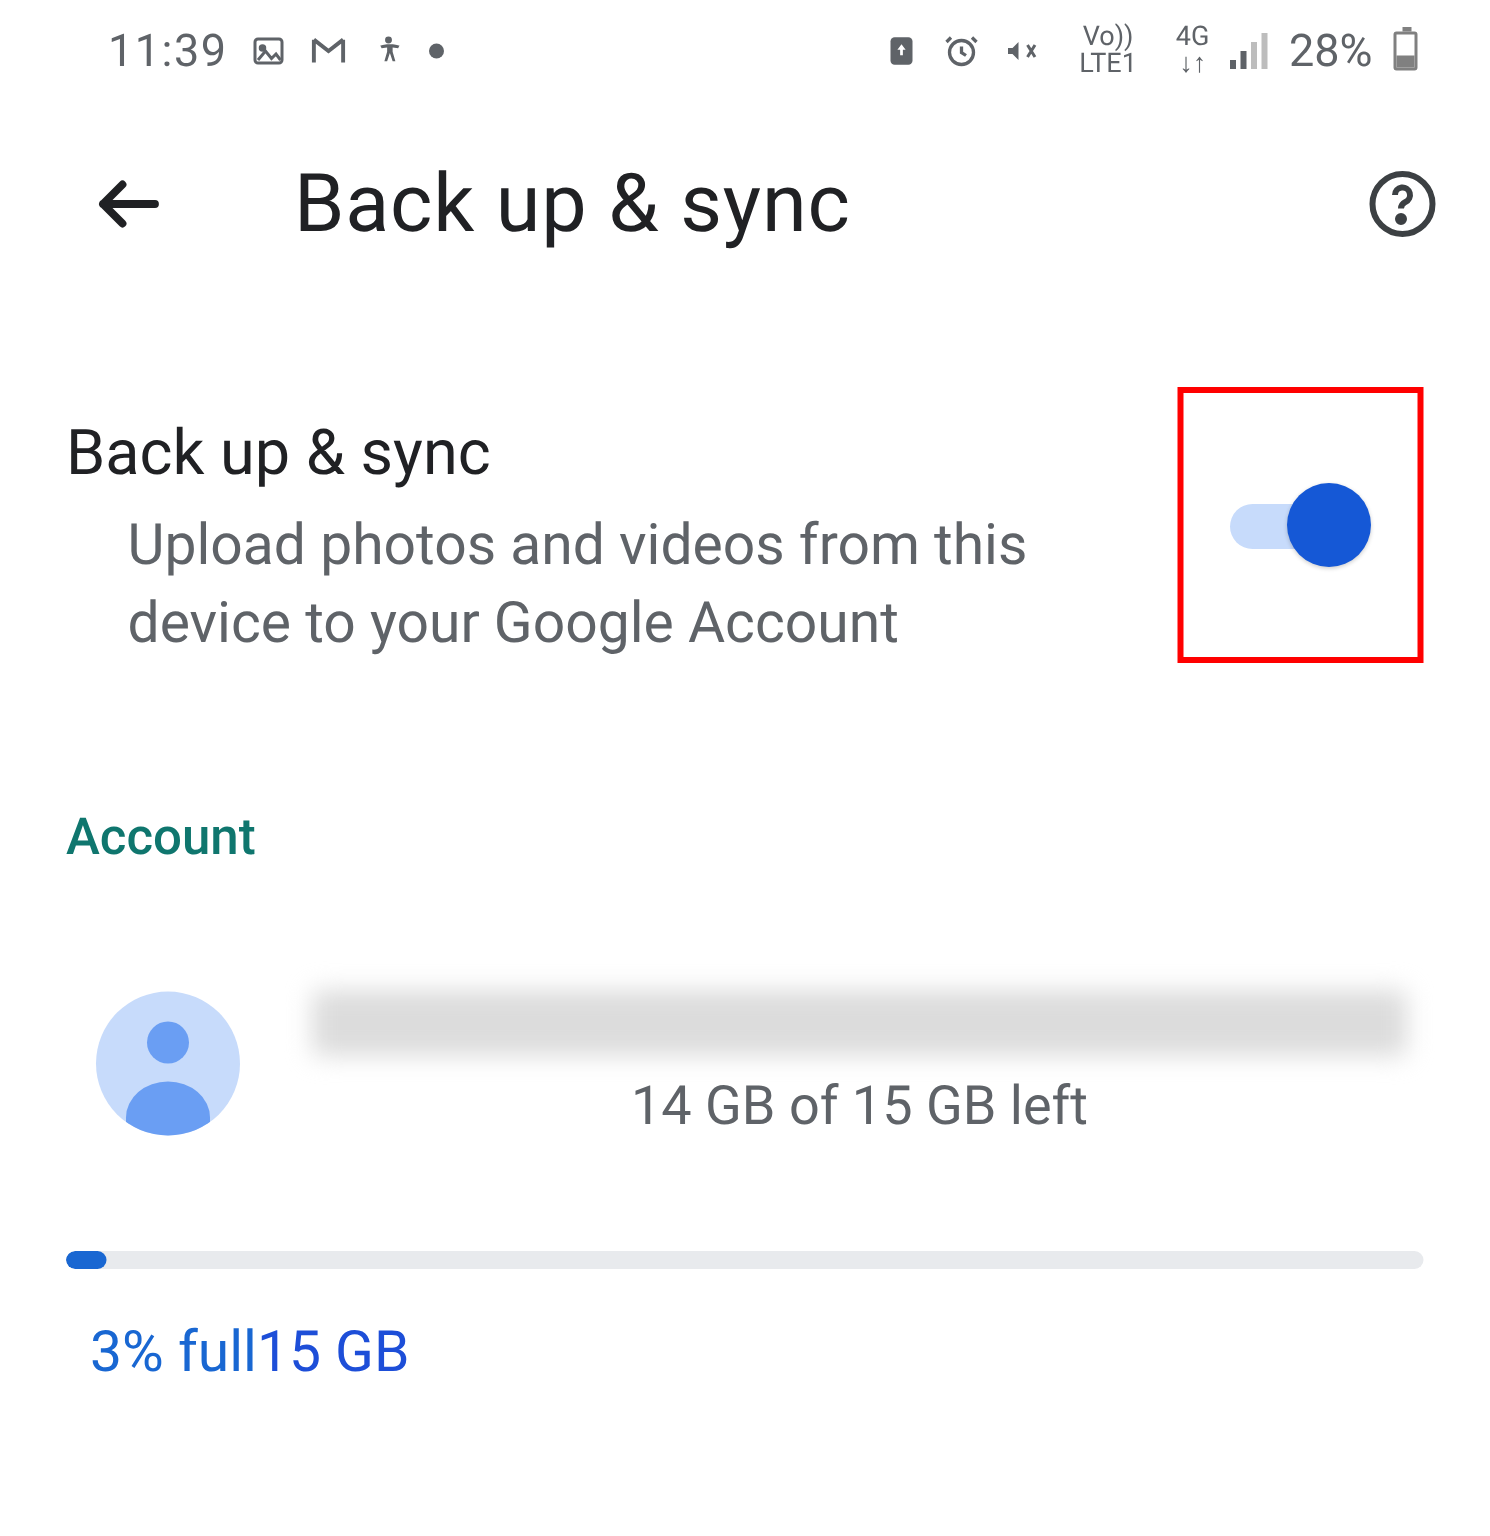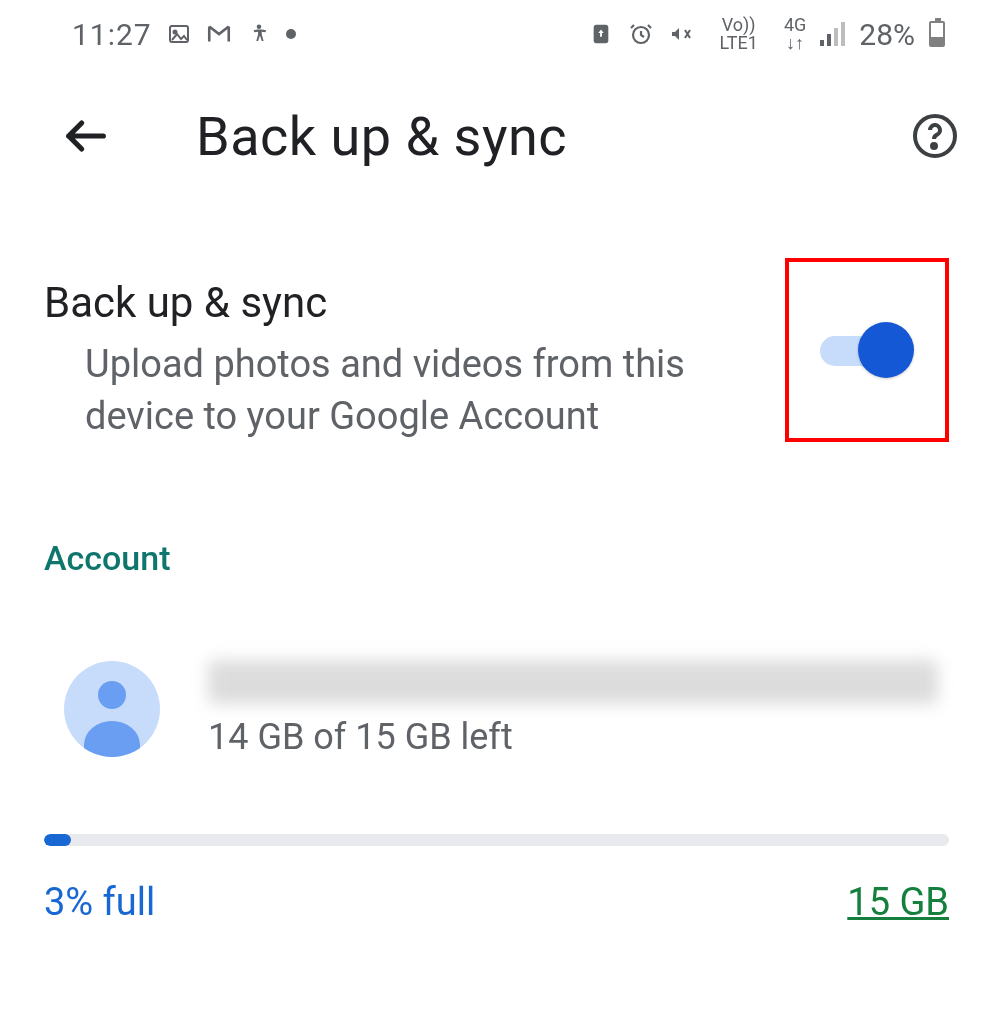--- a/index.html
+++ b/index.html
@@ -119,20 +119,21 @@
     color: #0f766e;
   }
 
   .account-row {
     display:flex;
     align-items:center;
     gap: 48px;
     margin-top: 82px;
     margin-left: 20px;
     cursor:pointer;
+    text-align:center;
   }
   .avatar {
     width: 96px; height:96px; border-radius:50%;
     background:#c7dbfb;
     position:relative;
     overflow:hidden;
     flex-shrink:0;
   }
   .avatar .head { position:absolute; top:20px; left:34px; width:28px; height:28px; border-radius:50%; background:#6a9ef3; }
   .avatar .body { position:absolute; bottom:-12px; left:20px; width:56px; height:48px; border-radius:50% 50% 0 0; background:#6a9ef3; }
@@ -159,33 +160,34 @@
     overflow:hidden;
   }
   .progress .fill {
     position:absolute; left:0; top:0; bottom:0;
     background:#1967d2;
     border-radius:6px;
     width:3%;
   }
   .storage-row {
     display:flex;
-    justify-content:space-between;
+    justify-content:flex-start;
     margin-top: 34px;
     font-size: 38px;
+    margin-left: 16px;
   }
   .storage-left { color:#1967d2; }
-  .storage-right { color:#15803d;text-decoration:underline; }
+  .storage-right { color:#1d4ed8; }
 </style>
 </head>
 <body>
 
 <div class="status-bar">
   <div class="sb-left">
-    <span class="sb-time">11:27</span>
+    <span class="sb-time">11:39</span>
     <span class="icon-box">
       <svg viewBox="0 0 24 24" width="24" height="24" fill="none" stroke="#5f6368" stroke-width="2">
           <rect x="3" y="4" width="18" height="16" rx="2"></rect>
           <circle cx="8" cy="10" r="1.5" fill="#5f6368"></circle>
           <path d="M5 18l5-6 4 5 3-3 3 4"></path>
         </svg>
     </span>
     <span class="icon-box">
       <svg viewBox="0 0 24 24" width="26" height="26" fill="none" stroke="#5f6368" stroke-width="2.4">
           <path d="M3 5v14M21 5v14M3 5l9 7 9-7"></path>

